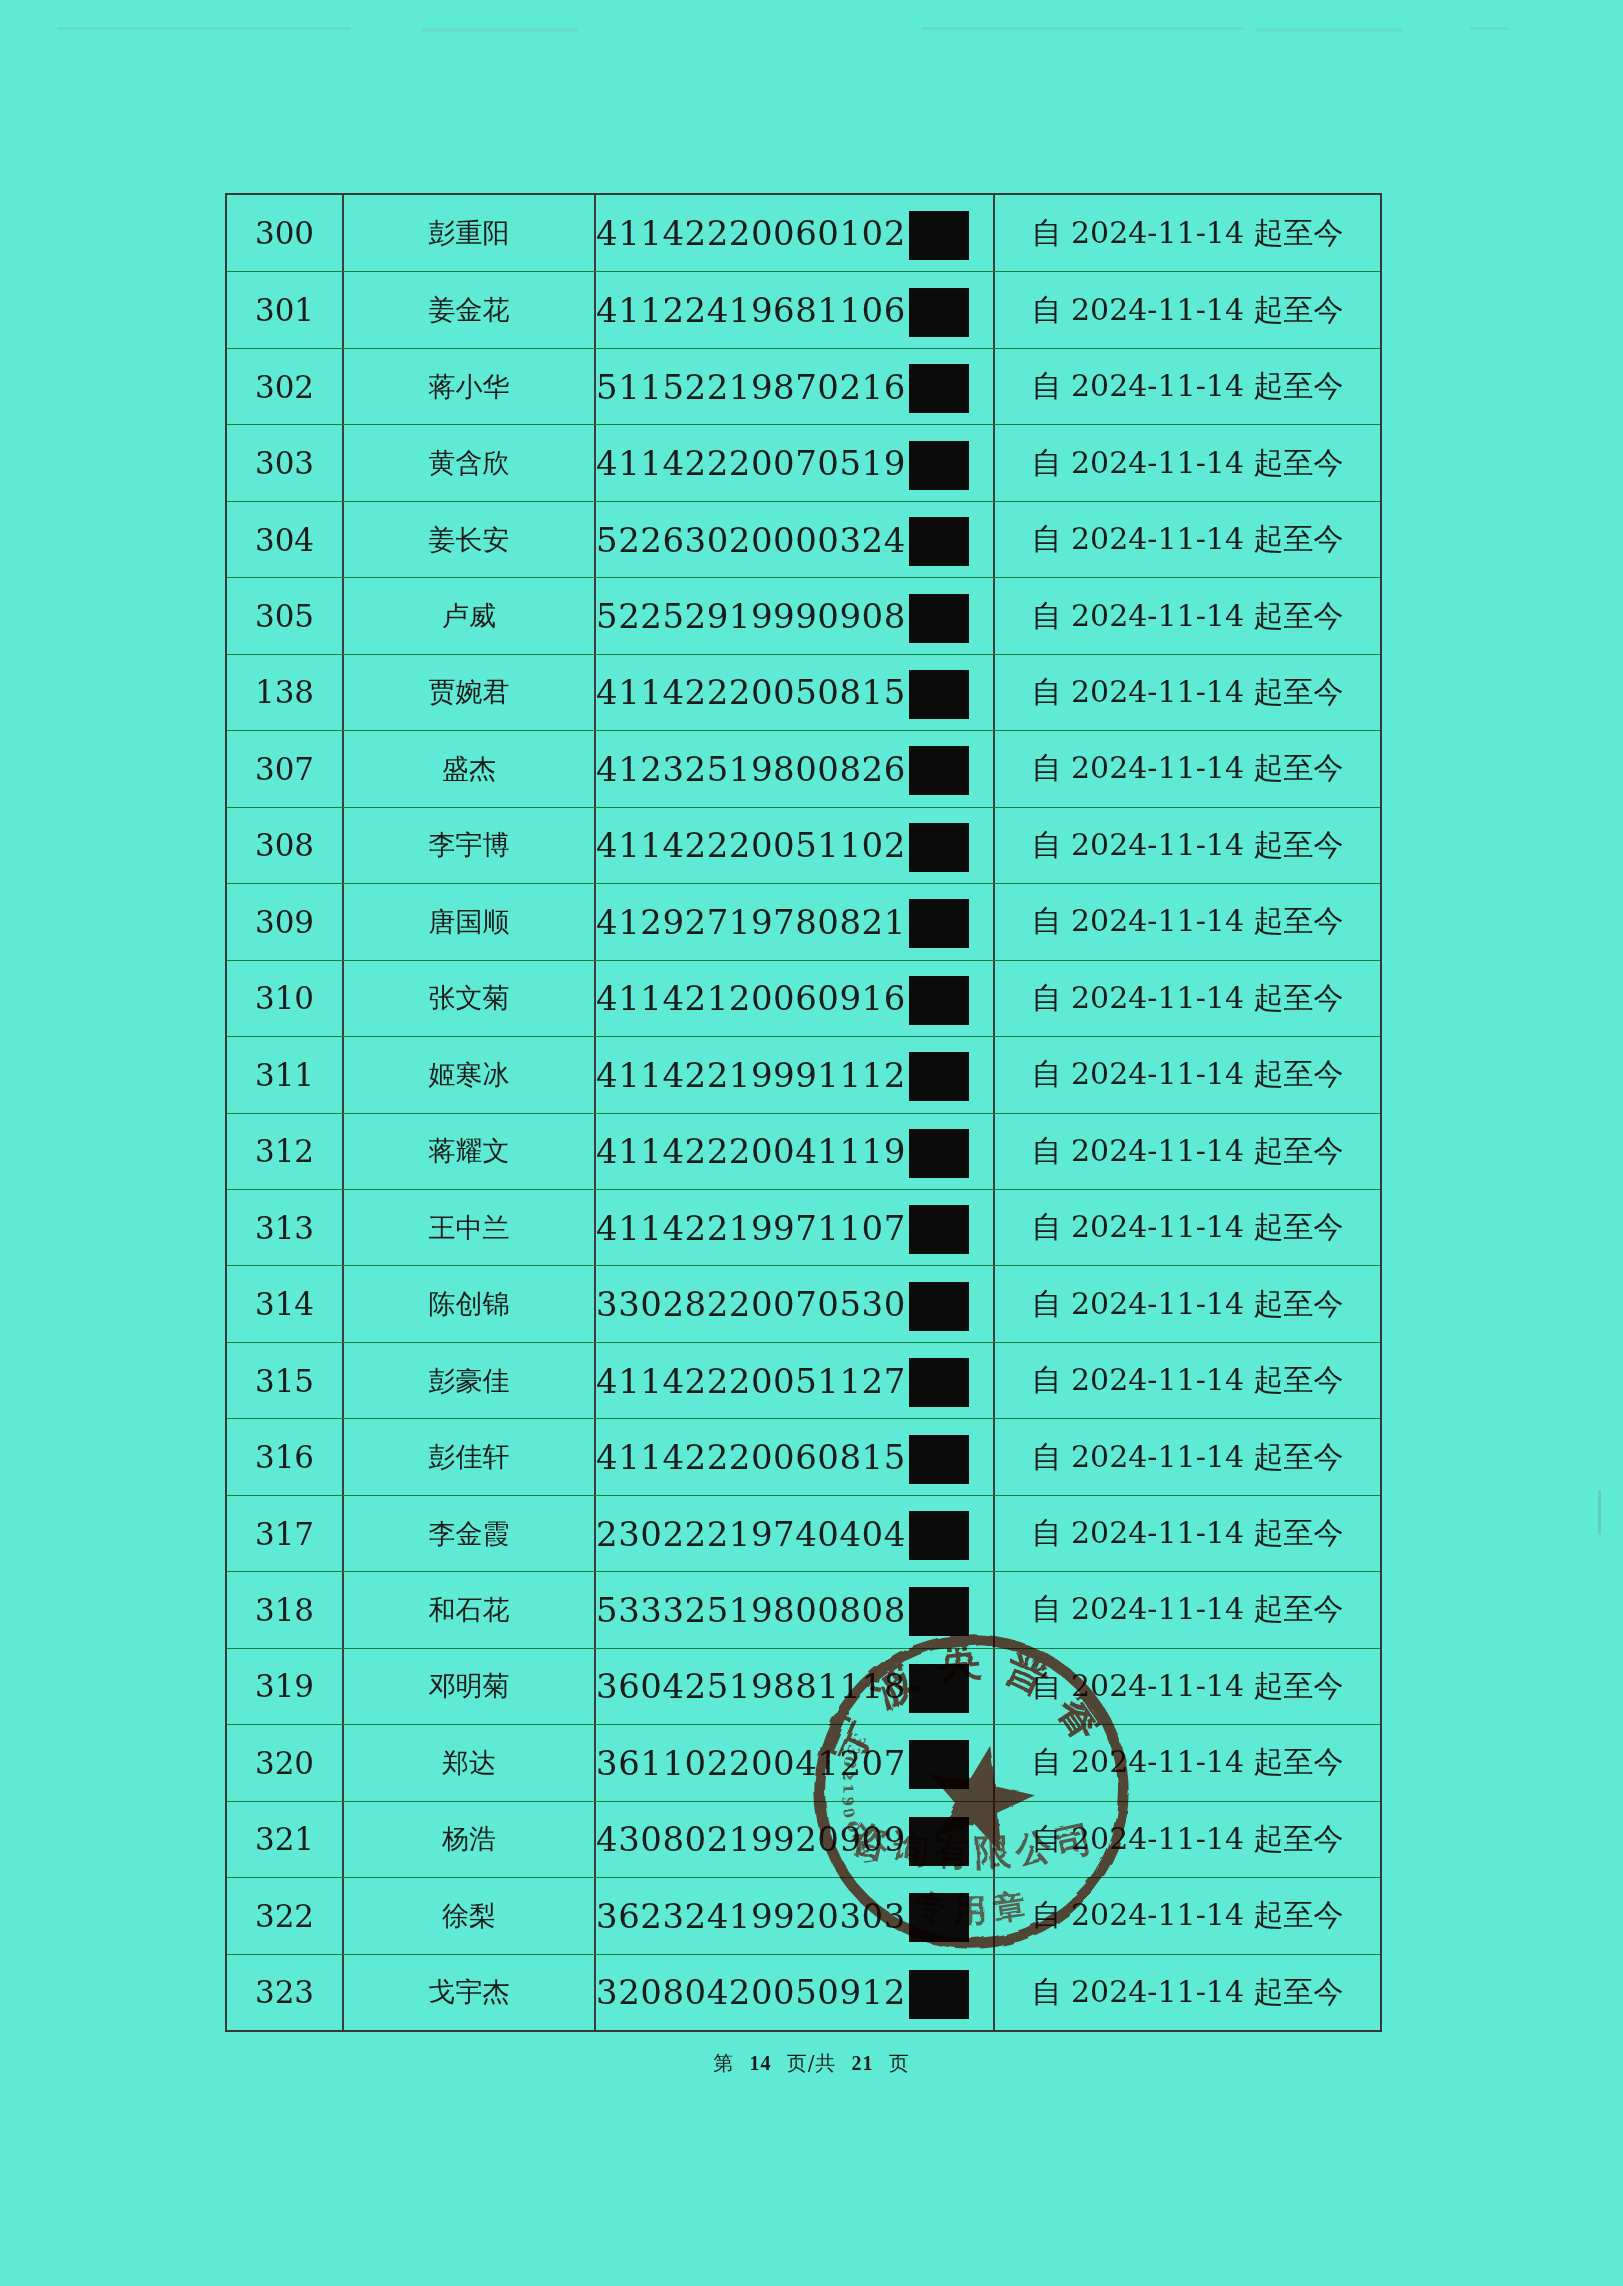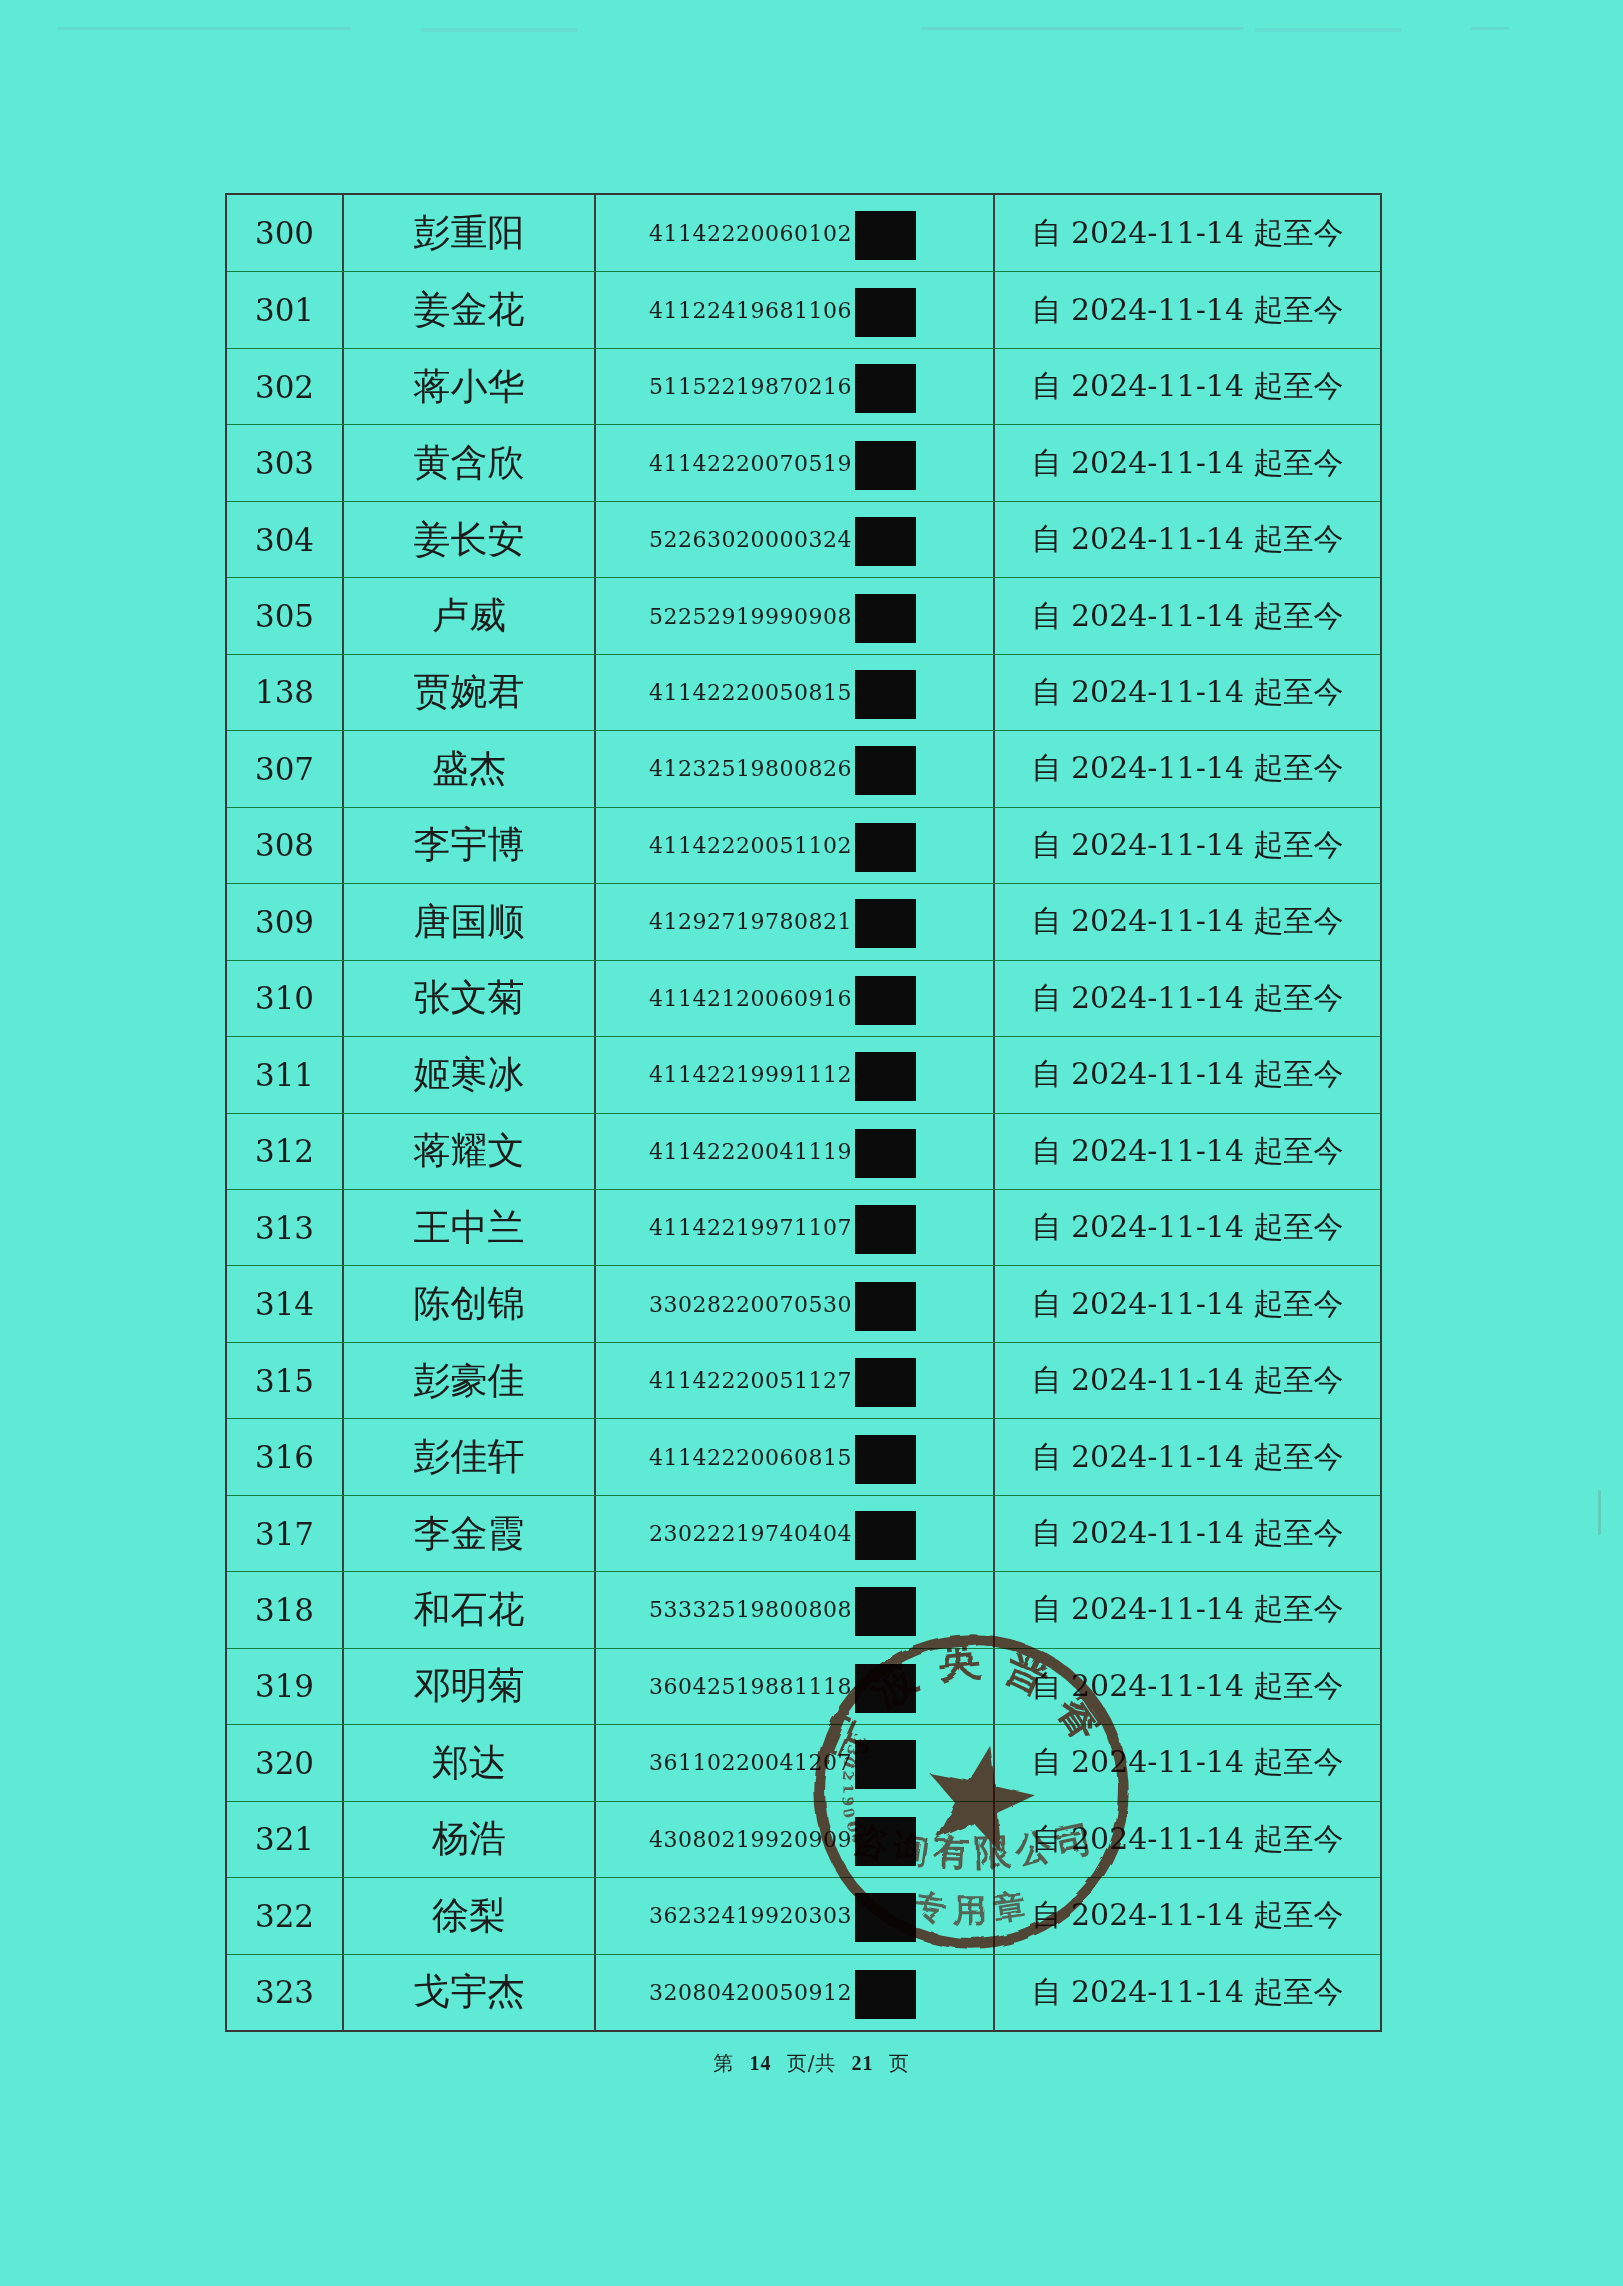--- a/index.html
+++ b/index.html
@@ -22,22 +22,22 @@
     display:grid;grid-auto-rows:1fr;
   }
   .row{display:grid;grid-template-columns:115px 252px 375px 1fr;}
   .row + .row{border-top:1px solid #15803d;}
   .cell{
     display:flex;align-items:center;justify-content:center;
     overflow:hidden;white-space:nowrap;
   }
   .cell + .cell{border-left:2px solid #3d3d3d;}
   .c-no{font-size:31px;}
-  .c-name{font-size:37px;}
-  .c-id{font-size:22px;letter-spacing:0.5px;}
+  .c-name{font-size:27px;}
+  .c-id{font-size:34px;letter-spacing:0.5px;}
   .c-date{font-size:30px;margin-left:24px;}
   .redact{
     display:inline-block;width:61px;height:49px;background:#0b0b0b;
     margin-left:2.9px;transform:translateY(2px);
   }
 
   .stamp{
     position:absolute;left:805px;top:1625px;width:333px;height:333px;
     mix-blend-mode:multiply;opacity:.9;
   }

